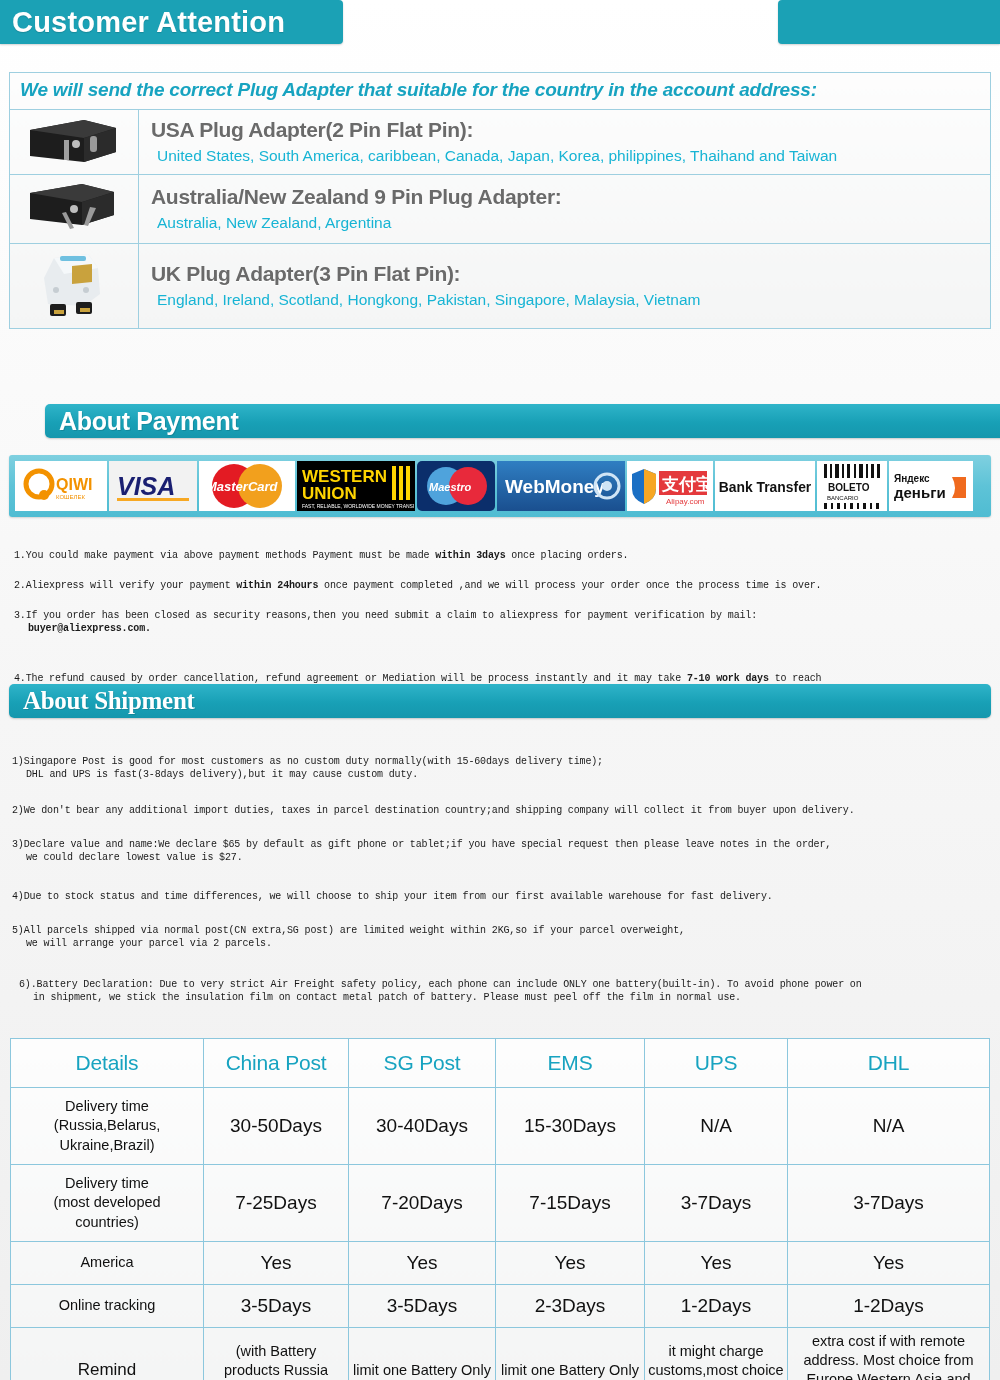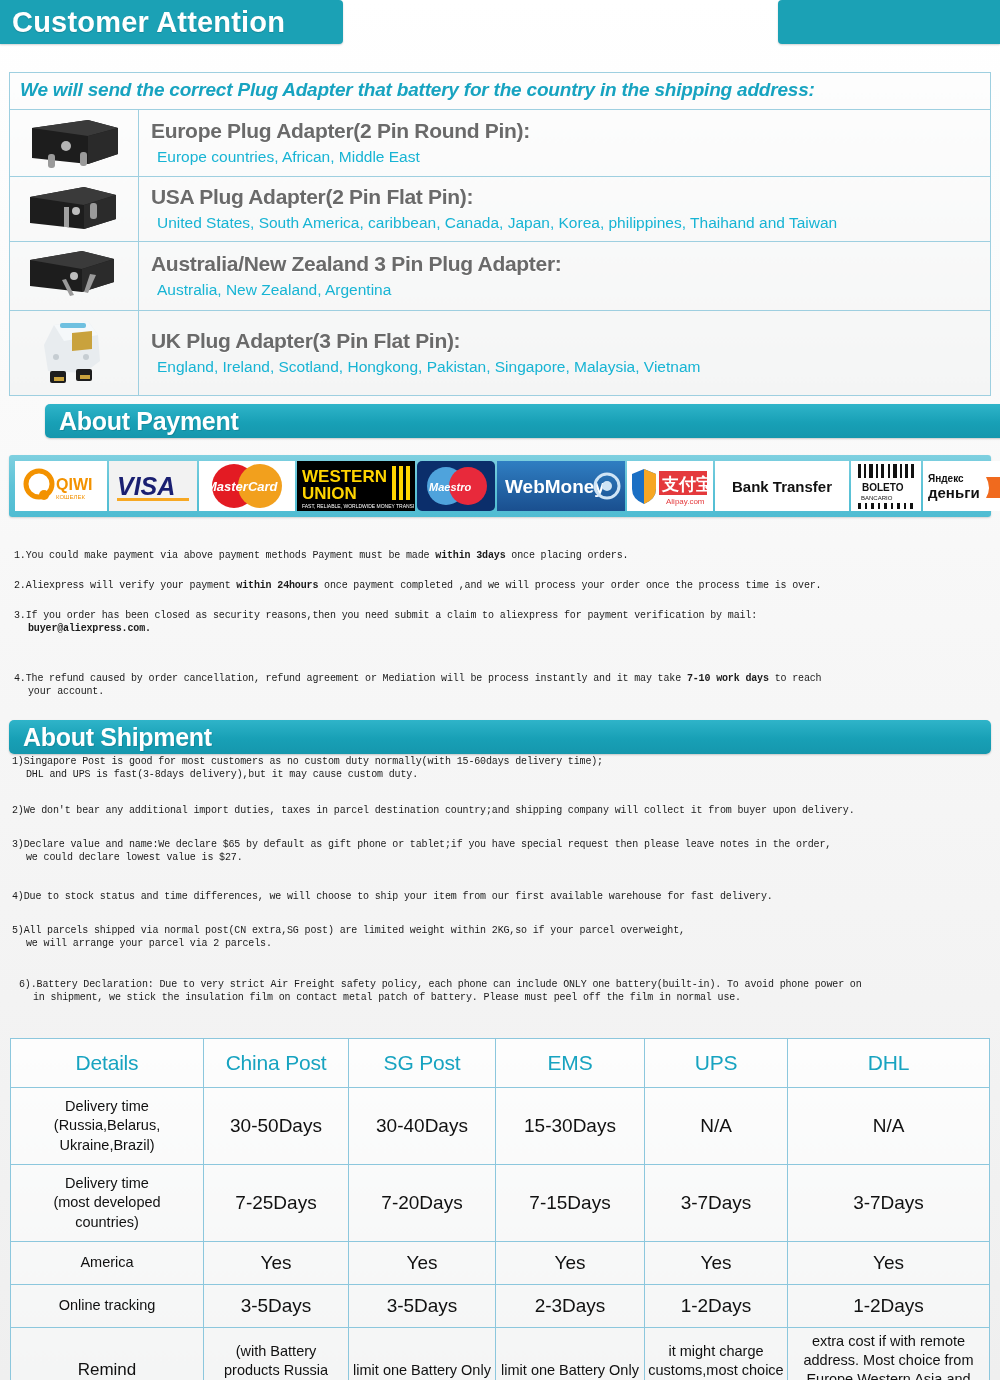--- a/index.html
+++ b/index.html
@@ -110,39 +110,23 @@
   <div class="hdr-left">
     <span>Customer Attention</span>
   </div>
   <div class="hdr-right"></div>
 </div>
 
 <div class="plug-wrap">
   <table class="plug-table">
     <tbody>
       <tr>
-        <td colspan="2" class="plug-head">We will send the correct Plug Adapter that battery for the country in the shipping address:</td>
-      </tr>
-
-      <tr>
-        <td class="plug-img-cell">
-          <svg class="plug-svg" width="112" height="58" viewBox="0 0 112 58">
-            <polygon points="14,14 70,6 100,14 100,40 70,50 14,44" fill="#1d1d1d"></polygon>
-            <polygon points="14,14 70,6 100,14 70,22 " fill="#3a3a3a"></polygon>
-            <polygon points="70,22 100,14 100,40 70,50" fill="#2a2a2a"></polygon>
-            <rect x="30" y="40" width="7" height="14" rx="3" fill="#9a9a9a"></rect>
-            <rect x="62" y="38" width="7" height="14" rx="3" fill="#9a9a9a"></rect>
-            <circle cx="48" cy="32" r="5" fill="#b5b5b5"></circle>
-          </svg>
-        </td>
-        <td class="plug-text-cell">
-          <div class="plug-title">Europe Plug Adapter(2 Pin Round Pin):</div>
-          <div class="plug-sub">Europe countries, African, Middle East</div>
-        </td>
-      </tr>
+        <td colspan="2" class="plug-head">We will send the correct Plug Adapter that suitable for the country in the account address:</td>
+      </tr>
+
 
       <tr>
         <td class="plug-img-cell">
           <svg class="plug-svg" width="112" height="56" viewBox="0 0 112 56">
             <polygon points="12,16 66,6 98,14 98,38 66,48 12,42" fill="#1d1d1d"></polygon>
             <polygon points="12,16 66,6 98,14 66,24" fill="#3a3a3a"></polygon>
             <polygon points="66,24 98,14 98,38 66,48" fill="#2b2b2b"></polygon>
             <rect x="46" y="26" width="5" height="20" fill="#a0a0a0"></rect>
             <rect x="72" y="22" width="7" height="16" rx="3" fill="#9a9a9a"></rect>
             <circle cx="58" cy="30" r="4" fill="#bdbdbd"></circle>
@@ -159,21 +143,21 @@
           <svg class="plug-svg" width="112" height="60" viewBox="0 0 112 60">
             <polygon points="12,14 64,5 96,13 96,36 64,46 12,40" fill="#1d1d1d"></polygon>
             <polygon points="12,14 64,5 96,13 64,23" fill="#3a3a3a"></polygon>
             <polygon points="64,23 96,13 96,36 64,46" fill="#2b2b2b"></polygon>
             <polygon points="44,34 52,50 56,49 48,33" fill="#9a9a9a"></polygon>
             <polygon points="72,28 66,46 70,47 78,29" fill="#9a9a9a"></polygon>
             <circle cx="56" cy="30" r="4" fill="#bdbdbd"></circle>
           </svg>
         </td>
         <td class="plug-text-cell">
-          <div class="plug-title">Australia/New Zealand 3 Pin Plug Adapter:</div>
+          <div class="plug-title">Australia/New Zealand 9 Pin Plug Adapter:</div>
           <div class="plug-sub">Australia, New Zealand, Argentina</div>
         </td>
       </tr>
 
       <tr>
         <td class="plug-img-cell">
           <svg class="plug-svg" width="108" height="76" viewBox="0 0 108 76">
             <path d="M34 10 L68 6 L78 20 L80 46 L64 58 L28 56 L24 30 Z" fill="#e8ecef"></path>
             <path d="M34 10 L68 6 L78 20 L44 26 Z" fill="#f5f8fa"></path>
             <rect x="40" y="8" width="26" height="5" rx="2" fill="#6fc0e0"></rect>
@@ -258,21 +242,21 @@
   <div class="logo" style="width:86px;background:#fff;">
     <svg width="84" height="46" viewBox="0 0 84 46">
       <path d="M16 6 L28 11 L28 26 Q28 36 16 41 Q4 36 4 26 L4 11 Z" fill="#1a6fc4"></path>
       <path d="M16 6 L28 11 L28 26 Q28 36 16 41 Z" fill="#f6a623"></path>
       <rect x="31" y="8" width="48" height="24" fill="#e4393c"></rect>
       <text x="34" y="27" font-family="Liberation Sans, sans-serif" font-size="17" font-weight="bold" fill="#fff">支付宝</text>
       <text x="38" y="41" font-family="Liberation Sans, sans-serif" font-size="8" fill="#e4393c">Alipay.com</text>
     </svg>
   </div>
 
-  <div class="logo" style="width:134px;background:#fff;">
+  <div class="logo" style="width:100px;background:#fff;">
     <svg width="108" height="30" viewBox="0 0 108 30">
       <text x="4" y="21" font-family="Liberation Sans, sans-serif" font-size="15" font-weight="bold" fill="#111">Bank Transfer</text>
     </svg>
   </div>
 
   <div class="logo" style="width:70px;background:#fff;">
     <svg width="68" height="48" viewBox="0 0 68 48">
       <g fill="#111">
         <rect x="6" y="2" width="3" height="14"></rect>
           <rect x="12" y="2" width="2" height="14"></rect>
@@ -321,21 +305,21 @@
 <div class="para" style="left:14px;top:609px;width:975px;">
   <span>3.</span><span>If you order has been closed as security reasons,then you need submit a claim to aliexpress for payment verification by mail:</span>
   <b class="indent">buyer@aliexpress.com.</b>
 </div>
 
 <div class="para" style="left:14px;top:672px;width:980px;">
   <span>4.</span><span>The refund caused by order cancellation, refund agreement or Mediation will be process instantly and it may take </span><b>7-10 work days</b><span> to reach</span>
   <span class="indent">your account.</span>
 </div>
 
-<div class="banner" style="top:720px;">
+<div class="banner" style="top:684px;font-family:Liberation Serif, serif;">
   <span>About Shipment</span>
 </div>
 
 <div class="para" style="left:12px;top:755px;width:980px;">
   <span>1)</span><span>Singapore Post is good for most customers as no custom duty normally(with 15-60days delivery time);</span>
   <span class="indent">DHL and UPS is fast(3-8days delivery),but it may cause custom duty.</span>
 </div>
 
 <div class="para" style="left:12px;top:804px;width:985px;">
   <span>2)</span><span>We don't bear any additional import duties, taxes in parcel destination country;and shipping company will collect it from buyer upon delivery.</span>

